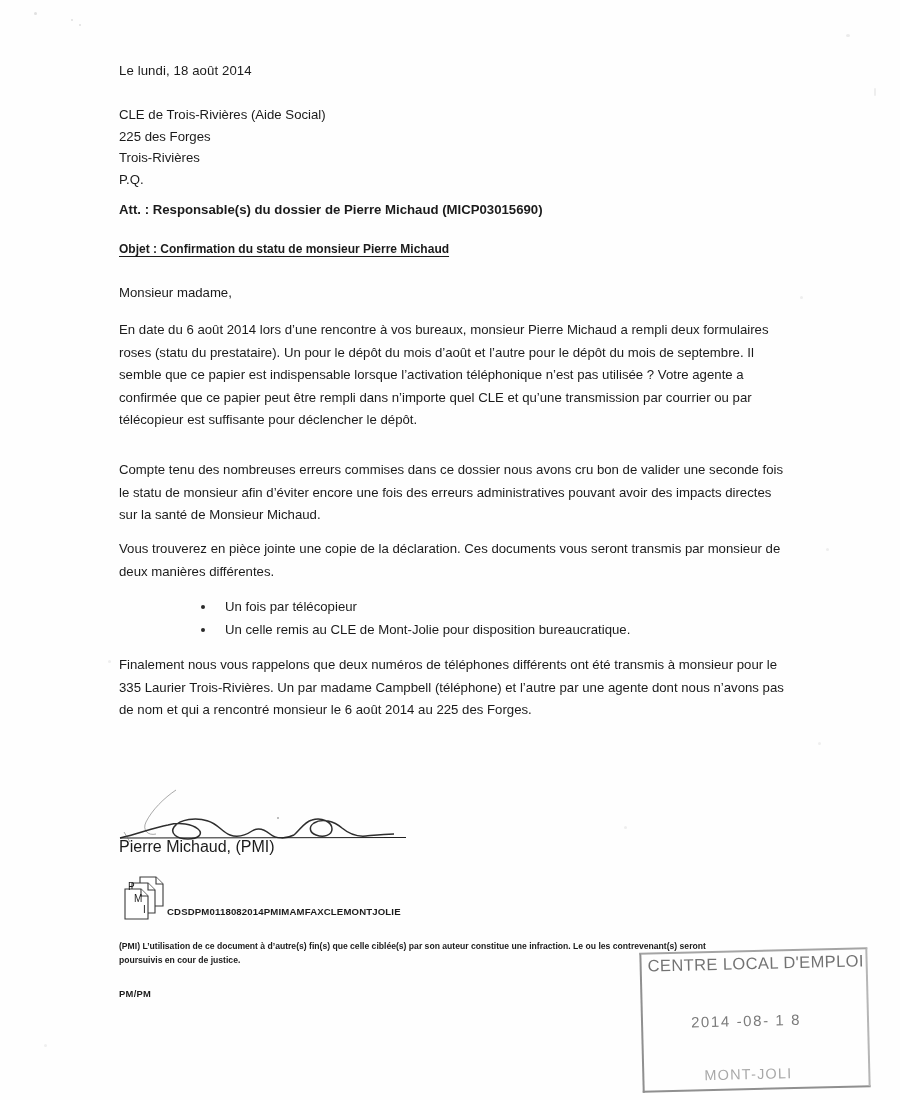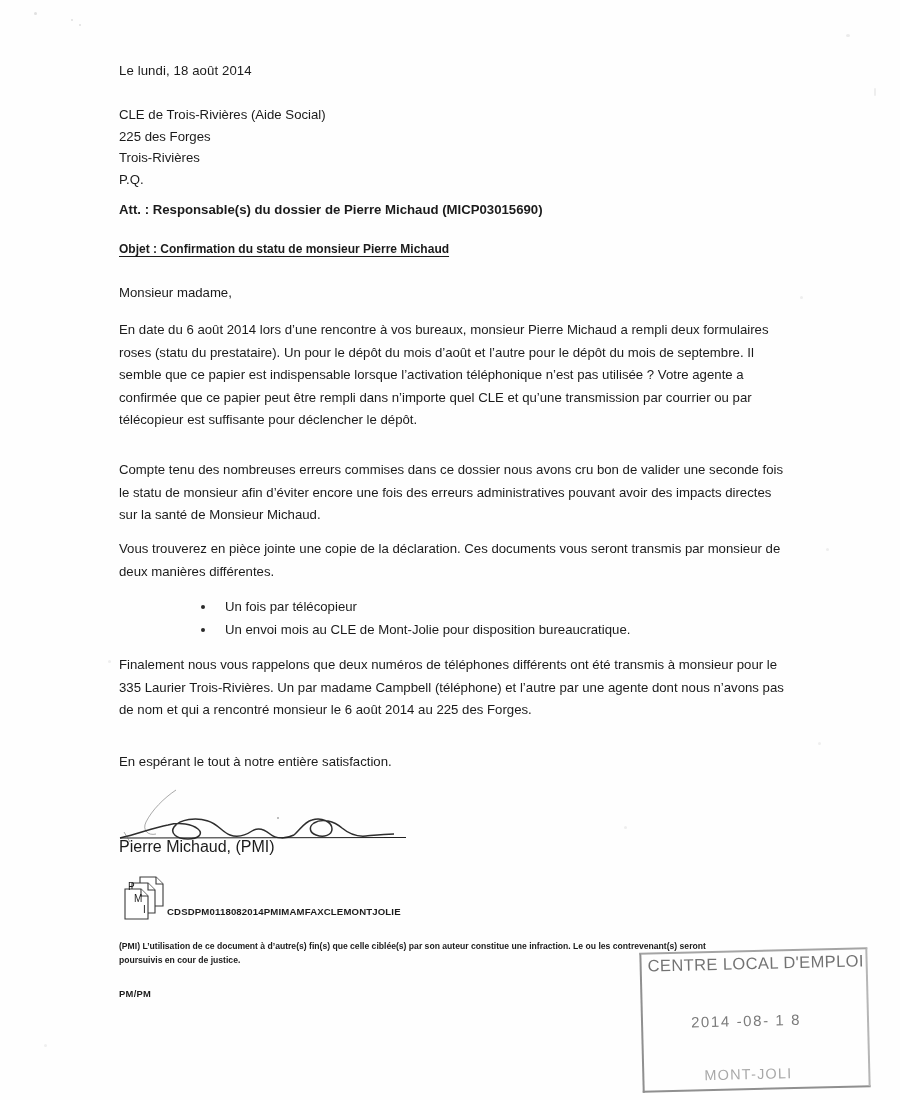--- a/index.html
+++ b/index.html
@@ -256,26 +256,25 @@
   <div class="objet">Objet : Confirmation du statu de monsieur Pierre Michaud</div>
 
   <div class="salut">Monsieur madame,</div>
 
   <p class="body p1">En date du 6 août 2014 lors d’une rencontre à vos bureaux, monsieur Pierre Michaud a rempli deux formulaires roses (statu du prestataire). Un pour le dépôt du mois d’août et l’autre pour le dépôt du mois de septembre. Il semble que ce papier est indispensable lorsque l’activation téléphonique n’est pas utilisée ? Votre agente a confirmée que ce papier peut être rempli dans n’importe quel CLE et qu’une transmission par courrier ou par télécopieur est suffisante pour déclencher le dépôt.</p>
   <p class="body p2">Compte tenu des nombreuses erreurs commises dans ce dossier nous avons cru bon de valider une seconde fois le statu de monsieur afin d’éviter encore une fois des erreurs administratives pouvant avoir des impacts directes sur la santé de Monsieur Michaud.</p>
   <p class="body p3">Vous trouverez en pièce jointe une copie de la déclaration. Ces documents vous seront transmis par monsieur de deux manières différentes.</p>
 
   <ul class="bullets">
     <li>Un fois par télécopieur</li>
-    <li>Un envoi mois au CLE de Mont-Jolie pour disposition bureaucratique.</li>
+    <li>Un celle remis au CLE de Mont-Jolie pour disposition bureaucratique.</li>
   </ul>
 
   <p class="body p4">Finalement nous vous rappelons que deux numéros de téléphones différents ont été transmis à monsieur pour le 335 Laurier Trois-Rivières. Un par madame Campbell (téléphone) et l’autre par une agente dont nous n’avons pas de nom et qui a rencontré monsieur le 6 août 2014 au 225 des Forges.</p>
 
-  <div class="closing">En espérant le tout à notre entière satisfaction.</div>
 
   <div class="sig-wrap">
     <svg width="300" height="62" viewBox="0 0 300 62" fill="none">
       <path d="M58 2 C 46 10, 34 22, 28 34 C 24 42, 30 48, 38 46" stroke="#404040" stroke-width="1" fill="none" opacity=".45"></path>
       <path d="M2 50 C 20 46, 34 40, 50 37 C 62 34, 74 36, 80 41
                C 86 46, 80 51, 70 51 C 58 51, 52 45, 56 39
                C 62 31, 78 29, 90 33 C 100 36, 104 44, 112 47
                C 120 50, 128 47, 134 43 C 140 39, 146 41, 152 46
                C 158 51, 168 51, 176 47" stroke="#2e2e2e" stroke-width="1.5" fill="none"></path>
       <path d="M176 47 C 182 42, 186 34, 194 32 C 204 29, 214 34, 214 41

